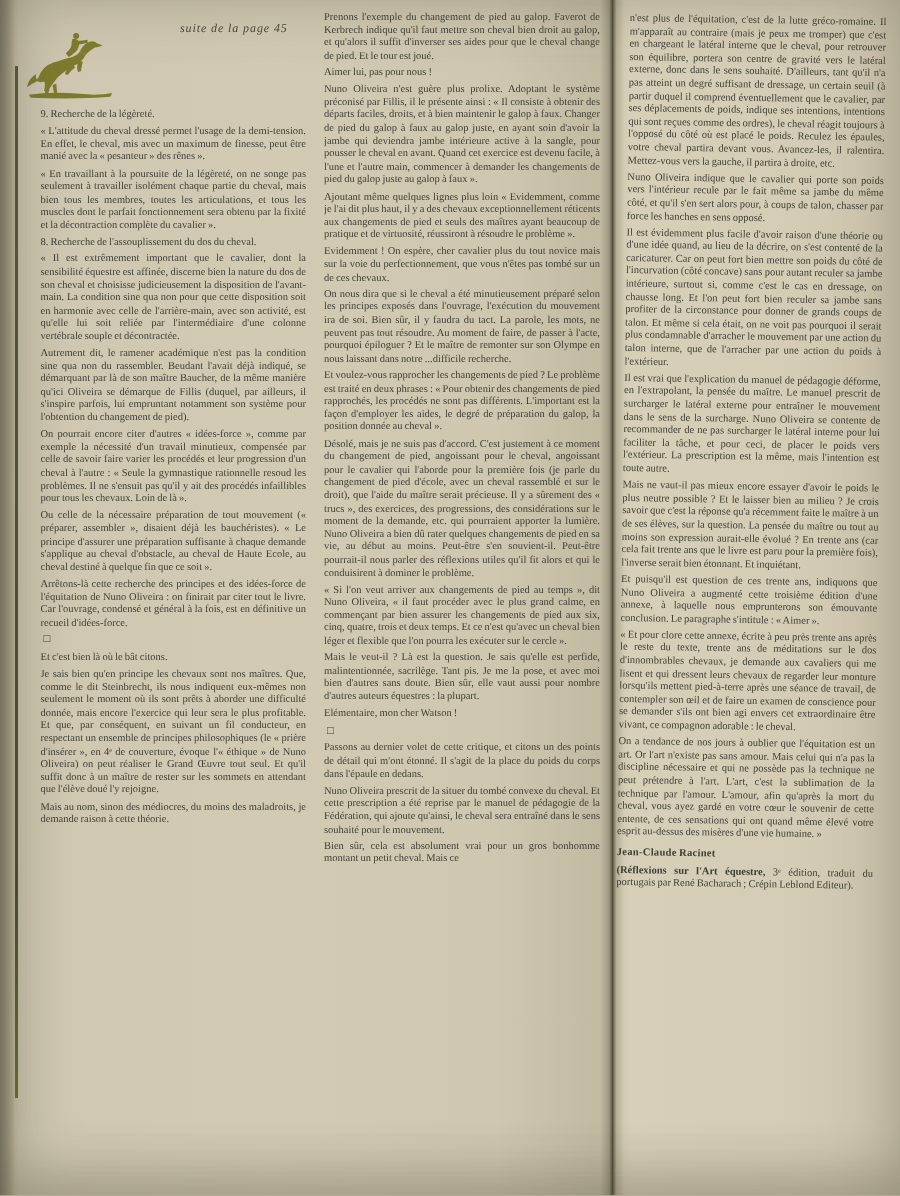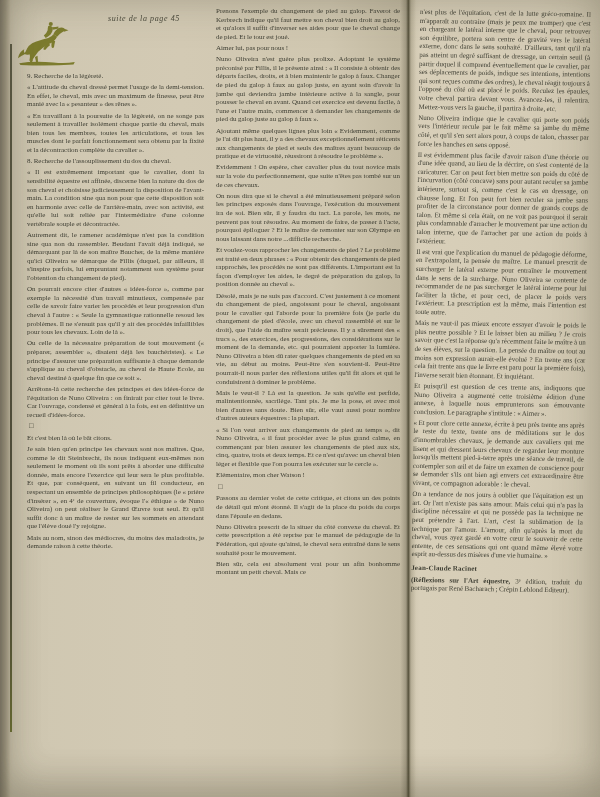--- a/index.html
+++ b/index.html
@@ -13,21 +13,21 @@
     content:"";position:absolute;inset:0;pointer-events:none;
     box-shadow:inset 0 0 46px rgba(70,64,46,.28), inset 12px -18px 30px rgba(70,64,46,.18);
   }
   .left-edge{position:absolute;left:0;top:0;width:10px;height:797px;
     background:linear-gradient(90deg,#878070,#a79f89 55%,#c9c0a9);}
   .left-rule{position:absolute;left:10px;top:44px;width:2px;height:688px;
     background:linear-gradient(180deg,#5c5b45,#4d4c38 80%,#6b7032);}
   .gutter{position:absolute;left:400px;top:0;width:16px;height:797px;
     background:linear-gradient(90deg,rgba(90,84,64,0) 0%,rgba(90,84,64,.38) 38%,#56513c 52%,rgba(125,117,92,.30) 68%,rgba(216,207,185,0) 100%);}
   .continuation{
-    position:absolute;left:108px;top:14px;font-size:8px;font-style:italic;
+    position:absolute;left:120px;top:14px;font-size:8px;font-style:italic;
     letter-spacing:.6px;color:#4a493c;text-align:center;
   }
   .illus{position:absolute;left:15px;top:19px;width:64px;height:48px;}
   .col{position:absolute;overflow:hidden;}
   .col1{left:27px;top:72px;width:177px;height:692px;}
   .col2{left:216px;top:7px;width:184px;height:788px;}
   .col3{left:420px;top:8px;width:171px;height:786px;transform:rotate(0.9deg);transform-origin:top left;}
   .col p{
     margin:0 0 2.6px;font-size:7px;line-height:8.6px;text-align:justify;
     hyphens:auto;-webkit-hyphens:auto;word-spacing:-0.3px;
@@ -86,31 +86,31 @@
     <p>Et c'est bien là où le bât citons.</p>
     <p>Je sais bien qu'en principe les chevaux sont nos maîtres. Que, comme le dit Steinbrecht, ils nous indiquent eux-mêmes non seulement le moment où ils sont prêts à aborder une difficulté donnée, mais encore l'exercice qui leur sera le plus profitable. Et que, par conséquent, en suivant un fil conducteur, en respectant un ensemble de principes philosophiques (le « prière d'insérer », en 4ᵉ de couverture, évoque l'« éthique » de Nuno Oliveira) on peut réaliser le Grand Œuvre tout seul. Et qu'il suffit donc à un maître de rester sur les sommets en attendant que l'élève doué l'y rejoigne.</p>
     <p>Mais au nom, sinon des médiocres, du moins des maladroits, je demande raison à cette théorie.</p>
   </div>
 
   <div class="col col2">
     <p>Prenons l'exemple du changement de pied au galop. Faverot de Kerbrech indique qu'il faut mettre son cheval bien droit au galop, et qu'alors il suffit d'inverser ses aides pour que le cheval change de pied. Et le tour est joué.</p>
     <p>Aimer lui, pas pour nous !</p>
     <p>Nuno Oliveira n'est guère plus prolixe. Adoptant le système préconisé par Fillis, il le présente ainsi : « Il consiste à obtenir des départs faciles, droits, et à bien maintenir le galop à faux. Changer de pied du galop à faux au galop juste, en ayant soin d'avoir la jambe qui deviendra jambe intérieure active à la sangle, pour pousser le cheval en avant. Quand cet exercice est devenu facile, à l'une et l'autre main, commencer à demander les changements de pied du galop juste au galop à faux ».</p>
     <p>Ajoutant même quelques lignes plus loin « Evidemment, comme je l'ai dit plus haut, il y a des chevaux exceptionnellement réticents aux changements de pied et seuls des maîtres ayant beaucoup de pratique et de virtuosité, réussiront à résoudre le problème ».</p>
-    <p>Evidemment ! On espère, cher cavalier plus du tout novice mais sur la voie du perfectionnement, que suite n'êtes pas tombé sur un de ces chevaux.</p>
+    <p>Evidemment ! On espère, cher cavalier plus du tout novice mais sur la voie du perfectionnement, que vous n'êtes pas tombé sur un de ces chevaux.</p>
     <p>On nous dira que si le cheval a été minutieusement préparé selon les principes exposés dans l'ouvrage, l'exécution du mouvement ira de soi. Bien sûr, il y faudra du tact. La parole, les mots, ne peuvent pas tout résoudre. Au moment de faire, de passer à l'acte, pourquoi épiloguer ? Et le maître de remonter sur son Olympe en nous laissant dans notre ...difficile recherche.</p>
     <p>Et voulez-vous rapprocher les changements de pied ? Le problème est traité en deux phrases : « Pour obtenir des changements de pied rapprochés, les procédés ne sont pas différents. L'important est la façon d'employer les aides, le degré de préparation du galop, la position donnée au cheval ».</p>
     <p>Désolé, mais je ne suis pas d'accord. C'est justement à ce moment du changement de pied, angoissant pour le cheval, angoissant pour le cavalier qui l'aborde pour la première fois (je parle du changement de pied d'école, avec un cheval rassemblé et sur le droit), que l'aide du maître serait précieuse. Il y a sûrement des « trucs », des exercices, des progressions, des considérations sur le moment de la demande, etc. qui pourraient apporter la lumière. Nuno Oliveira a bien dû rater quelques changements de pied en sa vie, au début au moins. Peut-être s'en souvient-il. Peut-être pourrait-il nous parler des réflexions utiles qu'il fit alors et qui le conduisirent à dominer le problème.</p>
+    <p>« Si l'on veut arriver aux changements de pied au temps », dit Nuno Oliveira, « il faut procéder avec le plus grand calme, en commençant par bien assurer les changements de pied aux six, cinq, quatre, trois et deux temps. Et ce n'est qu'avec un cheval bien léger et flexible que l'on pourra les exécuter sur le cercle ».</p>
     <p>Mais le veut-il ? Là est la question. Je sais qu'elle est perfide, malintentionnée, sacrilège. Tant pis. Je me la pose, et avec moi bien d'autres sans doute. Bien sûr, elle vaut aussi pour nombre d'autres auteurs équestres : la plupart.</p>
-    <p>« Si l'on veut arriver aux changements de pied au temps », dit Nuno Oliveira, « il faut procéder avec le plus grand calme, en commençant par bien assurer les changements de pied aux six, cinq, quatre, trois et deux temps. Et ce n'est qu'avec un cheval bien léger et flexible que l'on pourra les exécuter sur le cercle ».</p>
     <p>Elémentaire, mon cher Watson !</p>
     <p class="sq">□</p>
     <p>Passons au dernier volet de cette critique, et citons un des points de détail qui m'ont étonné. Il s'agit de la place du poids du corps dans l'épaule en dedans.</p>
-    <p>Nuno Oliveira prescrit de la situer du côté convexe du cheval. Et cette prescription a été reprise par le manuel de pédagogie de la Fédération, qui ajoute qu'ainsi, le cheval sera entraîné dans le sens souhaité pour le mouvement.</p>
-    <p>Bien sûr, cela est absolument vrai pour un afin bonhomme montant un petit cheval. Mais ce</p>
+    <p>Nuno Oliveira prescrit de la situer du tombé convexe du cheval. Et cette prescription a été reprise par le manuel de pédagogie de la Fédération, qui ajoute qu'ainsi, le cheval sera entraîné dans le sens souhaité pour le mouvement.</p>
+    <p>Bien sûr, cela est absolument vrai pour un gros bonhomme montant un petit cheval. Mais ce</p>
   </div>
 
   <div class="col col3">
     <p>n'est plus de l'équitation, c'est de la lutte gréco-romaine. Il m'apparaît au contraire (mais je peux me tromper) que c'est en chargeant le latéral interne que le cheval, pour retrouver son équilibre, portera son centre de gravité vers le latéral externe, donc dans le sens souhaité. D'ailleurs, tant qu'il n'a pas atteint un degré suffisant de dressage, un certain seuil (à partir duquel il comprend éventuellement que le cavalier, par ses déplacements de poids, indique ses intentions, intentions qui sont reçues comme des ordres), le cheval réagit toujours à l'opposé du côté où est placé le poids. Reculez les épaules, votre cheval partira devant vous. Avancez-les, il ralentira. Mettez-vous vers la gauche, il partira à droite, etc.</p>
     <p>Nuno Oliveira indique que le cavalier qui porte son poids vers l'intérieur recule par le fait même sa jambe du même côté, et qu'il s'en sert alors pour, à coups de talon, chasser par force les hanches en sens opposé.</p>
     <p>Il est évidemment plus facile d'avoir raison d'une théorie ou d'une idée quand, au lieu de la décrire, on s'est contenté de la caricaturer. Car on peut fort bien mettre son poids du côté de l'incurvation (côté concave) sans pour autant reculer sa jambe intérieure, surtout si, comme c'est le cas en dressage, on chausse long. Et l'on peut fort bien reculer sa jambe sans profiter de la circonstance pour donner de grands coups de talon. Et même si cela était, on ne voit pas pourquoi il serait plus condamnable d'arracher le mouvement par une action du talon interne, que de l'arracher par une action du poids à l'extérieur.</p>
     <p>Il est vrai que l'explication du manuel de pédagogie déforme, en l'extrapolant, la pensée du maître. Le manuel prescrit de surcharger le latéral externe pour entraîner le mouvement dans le sens de la surcharge. Nuno Oliveira se contente de recommander de ne pas surcharger le latéral interne pour lui faciliter la tâche, et pour ceci, de placer le poids vers l'extérieur. La prescription est la même, mais l'intention est toute autre.</p>
     <p>Mais ne vaut-il pas mieux encore essayer d'avoir le poids le plus neutre possible ? Et le laisser bien au milieu ? Je crois savoir que c'est la réponse qu'a récemment faite le maître à un de ses élèves, sur la question. La pensée du maître ou tout au moins son expression aurait-elle évolué ? En trente ans (car cela fait trente ans que le livre est paru pour la première fois), l'inverse serait bien étonnant. Et inquiétant.</p>
     <p>Et puisqu'il est question de ces trente ans, indiquons que Nuno Oliveira a augmenté cette troisième édition d'une annexe, à laquelle nous emprunterons son émouvante conclusion. Le paragraphe s'intitule : « Aimer ».</p>
     <p>« Et pour clore cette annexe, écrite à peu près trente ans après le reste du texte, trente ans de méditations sur le dos d'innombrables chevaux, je demande aux cavaliers qui me lisent et qui dressent leurs chevaux de regarder leur monture lorsqu'ils mettent pied-à-terre après une séance de travail, de contempler son œil et de faire un examen de conscience pour se demander s'ils ont bien agi envers cet extraordinaire être vivant, ce compagnon adorable : le cheval.</p>

